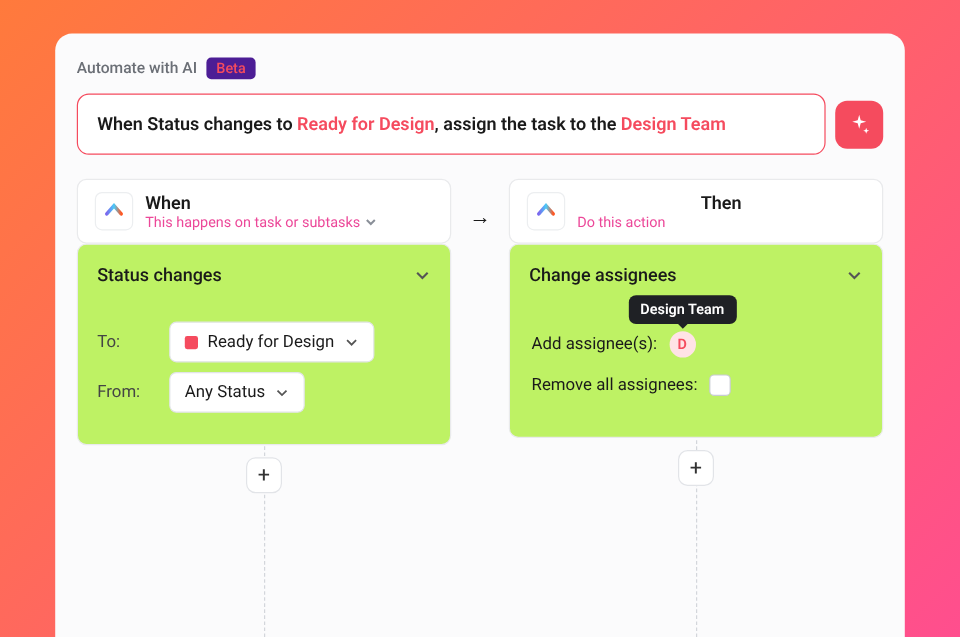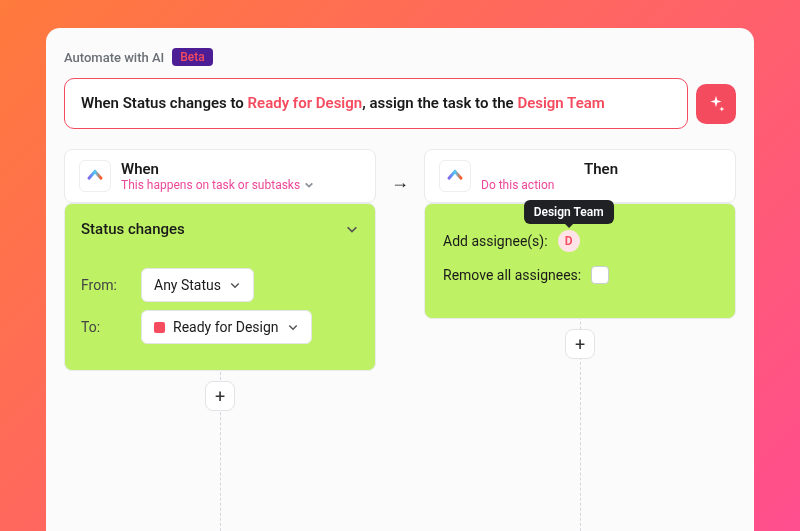--- a/index.html
+++ b/index.html
@@ -266,33 +266,33 @@
 
       <div class="block" style="position:relative; z-index:1;">
         <div class="drop-row">
           <span class="title">Status changes</span>
           <svg class="chev" viewBox="0 0 16 16">
               <path d="M3 6l5 5 5-5"></path>
             </svg>
         </div>
         <div class="inner-rows">
           <div class="kv-row">
-            <span class="kv-label">From:</span>
+            <span class="kv-label">To:</span>
             <div class="sel-chip">
-              <span>Any Status</span>
+              <span class="status-sq"></span>
+              <span>Ready for Design</span>
               <svg class="chev" viewBox="0 0 16 16" style="width:12px;height:12px;">
                   <path d="M3 6l5 5 5-5"></path>
                 </svg>
             </div>
           </div>
           <div class="kv-row">
-            <span class="kv-label">To:</span>
+            <span class="kv-label">From:</span>
             <div class="sel-chip">
-              <span class="status-sq"></span>
-              <span>Ready for Design</span>
+              <span>Any Status</span>
               <svg class="chev" viewBox="0 0 16 16" style="width:12px;height:12px;">
                   <path d="M3 6l5 5 5-5"></path>
                 </svg>
             </div>
           </div>
         </div>
       </div>
 
       <div class="add-btn" style="position:relative; z-index:1;">
         <span>+</span>
@@ -319,20 +319,26 @@
             </svg>
           </div>
           <div class="flex-grow">
             <div class="pane-title">Then</div>
             <div class="pane-sub">Do this action</div>
           </div>
         </div>
       </div>
 
       <div class="block" style="position:relative; z-index:1;">
+        <div class="drop-row">
+          <span class="title">Change assignees</span>
+          <svg class="chev" viewBox="0 0 16 16">
+              <path d="M3 6l5 5 5-5"></path>
+            </svg>
+        </div>
         <div class="then-body">
           <div class="then-line">
             <span>Add assignee(s):</span>
             <div class="avatar">
               <span>D</span>
               <div class="tooltip">Design Team</div>
             </div>
           </div>
           <div class="then-line">
             <span>Remove all assignees:</span>

